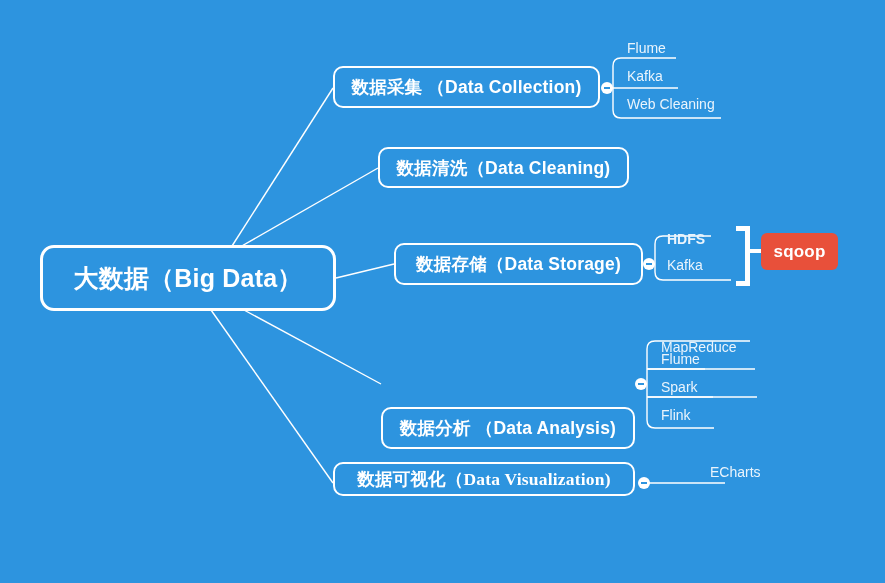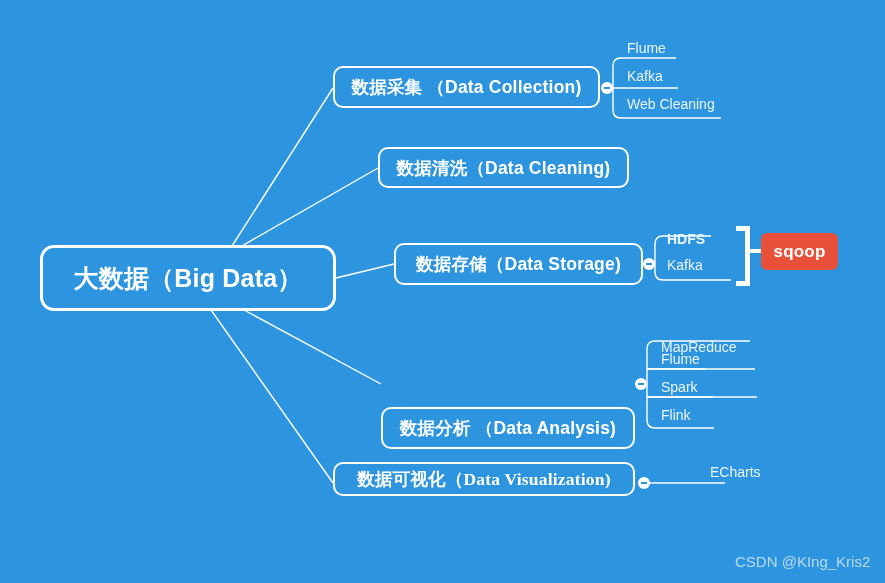--- a/index.html
+++ b/index.html
@@ -193,15 +193,14 @@
   <div class="leaf" style="left:661px; top:352px;">Flume</div>
   <div class="leaf" style="left:661px; top:380px;">Spark</div>
   <div class="leaf" style="left:661px; top:408px;">Flink</div>
 
   <div class="node branch" style="left:333px; top:462px; width:302px; height:34px;font-family:Liberation Serif, serif;">
     <span>数据可视化（Data Visualization)</span>
   </div>
   <div class="toggle" style="left:638px; top:477px;"></div>
   <div class="leaf" style="left:663px; top:465px;margin-left:47px;">ECharts</div>
 
-  <div class="watermark" style="left:735px; top:553px;">CSDN @KIng_Kris2</div>
 
 </div>
 
 </body></html>

